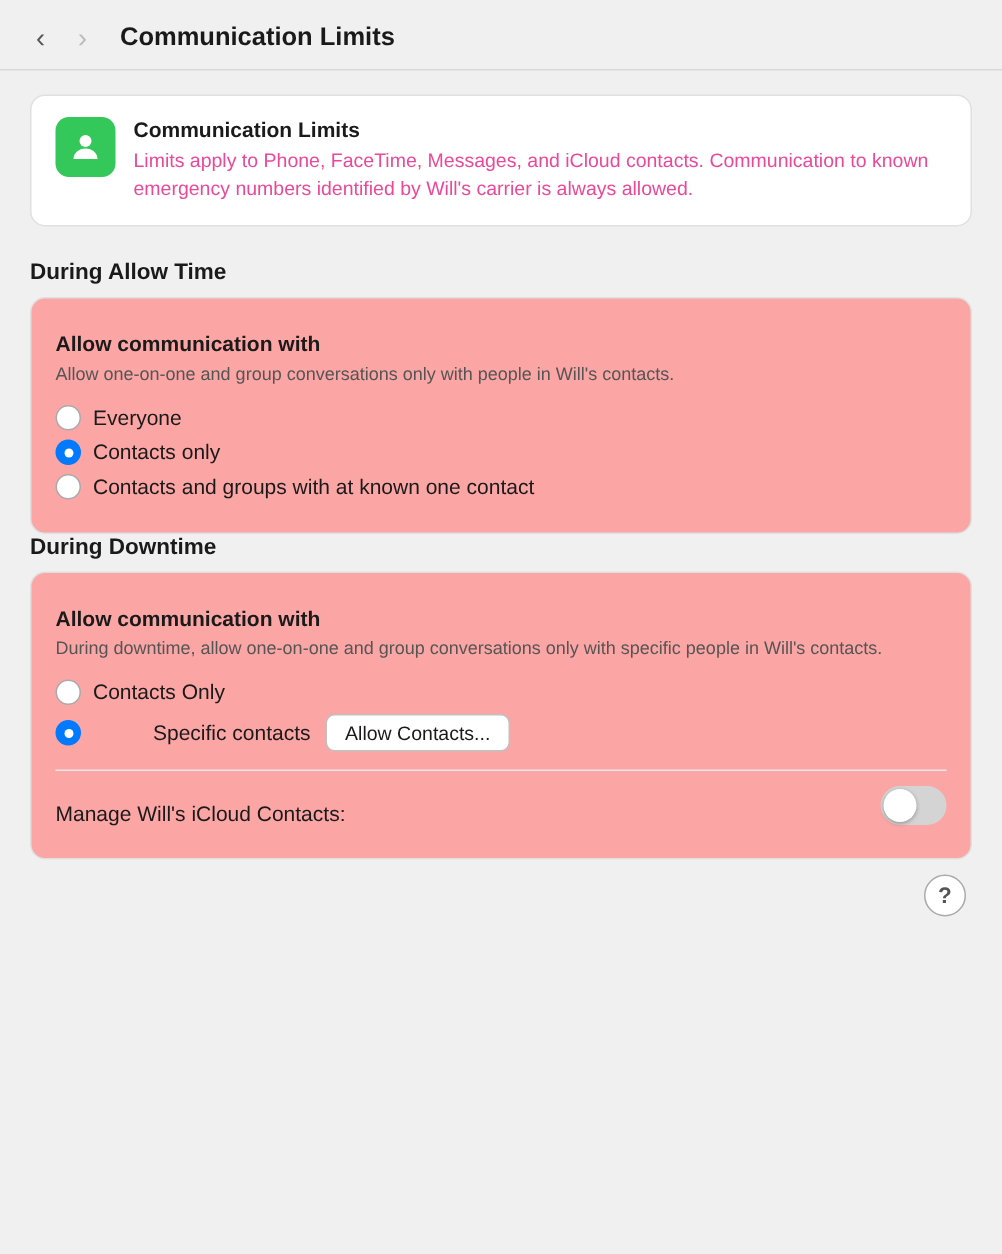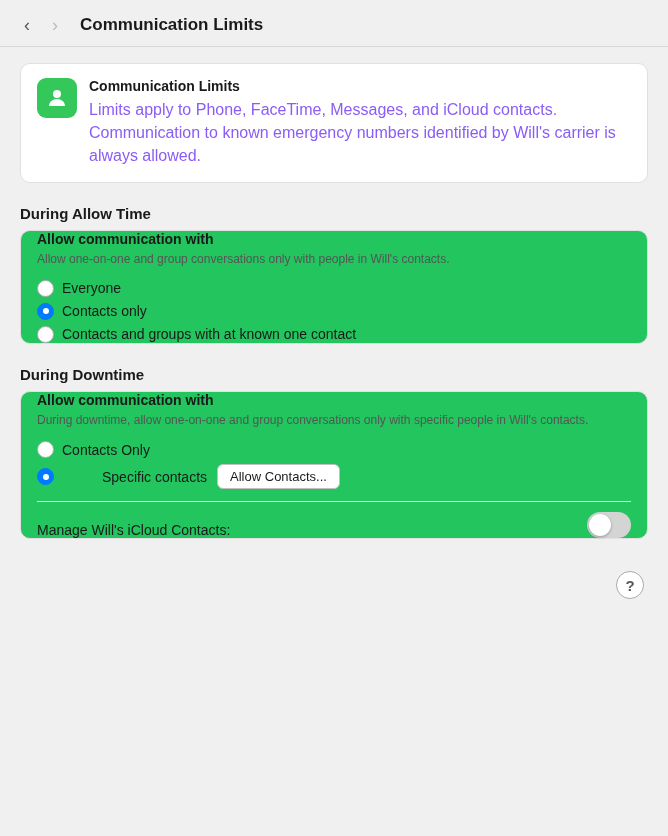--- a/index.html
+++ b/index.html
@@ -73,57 +73,56 @@
       height: 24px;
       fill: white;
     }
     .info-text-block {}
     .info-card-title {
       font-weight: 600;
       font-size: 14px;
       margin-bottom: 4px;
     }
     .info-card-desc {
-      font-size: 16px;
-      color: #8b5cf6;
+      font-size: 13px;
+      color: #ec4899;
       line-height: 1.45;
     }
 
     
     .section-heading {
       font-weight: 700;
       font-size: 15px;
       color: #1a1a1a;
       margin-bottom: 8px;
     }
 
     
     .panel {
-      background: #22c55e;
+      background: #fca5a5;
       border-radius: 10px;
-      padding: 0 16px;
-      margin-bottom: 22px;
+      padding: 22px 16px;
       border: 1px solid #e0e0e0;
     }
     .panel-title {
       font-weight: 600;
       font-size: 14px;
       margin-bottom: 4px;
     }
     .panel-desc {
       font-size: 12px;
       color: #555;
       margin-bottom: 12px;
       line-height: 1.45;
     }
 
     
     .radio-option {
       display: flex;
-      align-items: center;
+      align-items: flex-start;
       gap: 8px;
       margin-bottom: 6px;
       cursor: pointer;
     }
     .radio-option:last-child {
       margin-bottom: 0;
     }
     .radio-circle {
       width: 17px;
       height: 17px;

